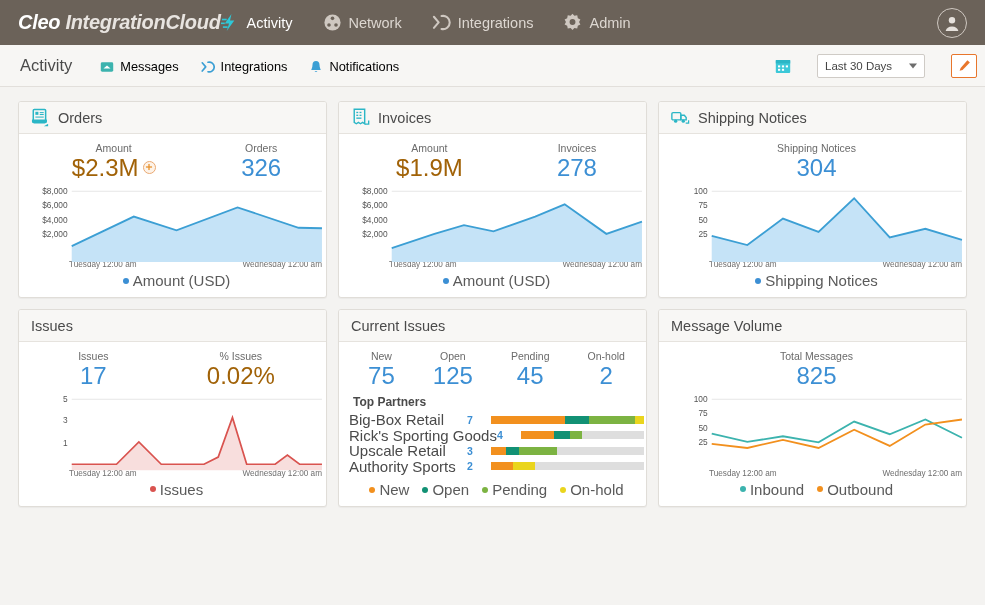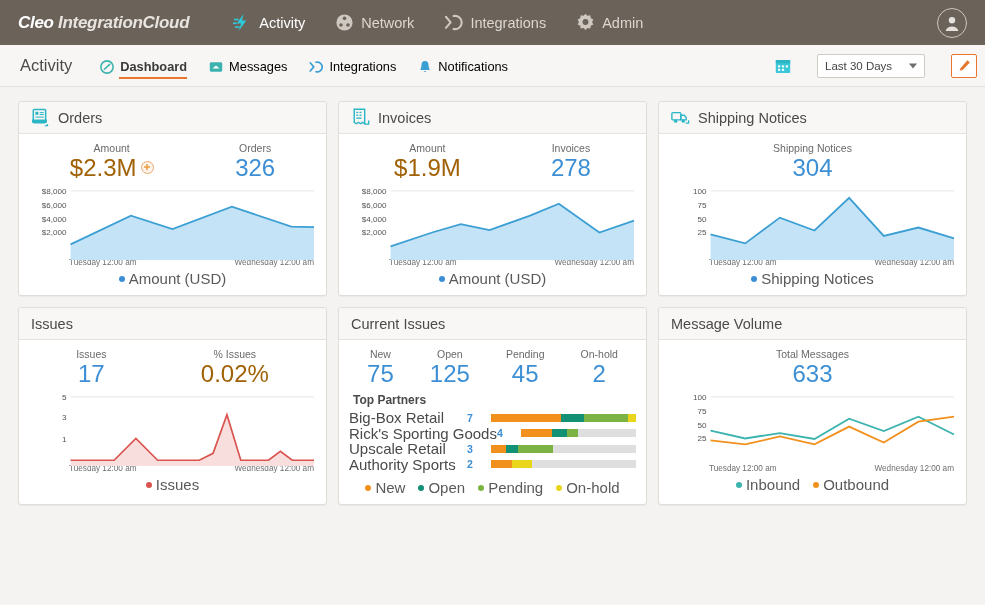--- a/index.html
+++ b/index.html
@@ -13,26 +13,25 @@
   
   .topnav {
     height: 45px;
     background: #6b6259;
     display: flex;
     align-items: center;
     padding: 0 18px;
     position: relative;
   }
   .brand {
-    font-size: 17px;
+    font-size: 20px;
     font-weight: bold;
     font-style: italic;
     color: #ffffff;
     letter-spacing: -0.3px;
-    margin-right: 44px;
     white-space: nowrap;
   }
   .brand .brand-light { color: #e8e4e0; font-weight: bold; }
   .nav-items { display: flex; align-items: center; gap: 30px; }
   .nav-item {
     display: flex; align-items: center; gap: 7px;
     color: #ddd7d1; font-size: 14.5px;
     cursor: pointer; white-space: nowrap;
   }
   .nav-item.active { color: #ffffff; }
@@ -111,21 +110,21 @@
     overflow: hidden;
   }
   .card-head {
     height: 32px; background: #f8f7f5;
     border-bottom: 1px solid #e6e3de;
     display: flex; align-items: center; gap: 8px;
     padding: 0 12px;
   }
   .card-head-ico { width: 19px; height: 19px; display: block; flex: 0 0 19px; }
   .card-title { font-size: 14.5px; color: #4a4a4a; white-space: nowrap; }
-  .card-body { padding: 8px 10px 6px 10px; }
+  .card-body { padding: 8px 2px 6px 10px; }
 
   
   .kpis { display: flex; justify-content: space-around; margin-bottom: 2px; }
   .kpi { text-align: center; }
   .kpi-label { font-size: 10.5px; color: #6a6a6a; margin-bottom: 1px; white-space: nowrap; }
   .kpi-value { font-size: 24px; line-height: 1.08; white-space: nowrap; }
   .kpi-value.blue { color: #3c8fd4; }
   .kpi-value.dark { color: #a16207; }
   .plus-badge {
     display: inline-flex; align-items: center; justify-content: center;
@@ -212,27 +211,20 @@
       <circle cx="10" cy="7.2" r="3.2" fill="#e6e1dc"></circle>
       <path d="M3.6 18 A6.6 6 0 0 1 16.4 18 Z" fill="#e6e1dc"></path>
     </svg>
   </div>
 </div>
 
 <div class="subnav">
   <div class="subnav-title">Activity</div>
   <div class="tabs">
 
-    <div class="tab active">
-      <svg class="tab-ico" viewBox="0 0 16 16">
-        <circle cx="8" cy="8" r="7" fill="none" stroke="#3cb3ae" stroke-width="1.8"></circle>
-        <path d="M5 10.6 L11 5" stroke="#3cb3ae" stroke-width="1.8" stroke-linecap="round"></path>
-      </svg>
-      <span>Dashboard</span>
-    </div>
 
     <div class="tab">
       <svg class="tab-ico" viewBox="0 0 16 16">
         <rect x="0.9" y="2.6" width="14.2" height="10.8" rx="1.6" fill="#3cb3ae"></rect>
         <path d="M4 9.6 L8 6.2 L12 9.6 Z" fill="#ffffff"></path>
       </svg>
       <span>Messages</span>
     </div>
 
     <div class="tab">
@@ -555,21 +547,21 @@
   </div>
 
   <div class="card">
     <div class="card-head">
       <div class="card-title">Message Volume</div>
     </div>
     <div class="card-body">
       <div class="kpis">
         <div class="kpi">
           <div class="kpi-label">Total Messages</div>
-          <div class="kpi-value blue">633</div>
+          <div class="kpi-value blue">825</div>
         </div>
       </div>
       <div class="chart-wrap">
         <svg class="chart-svg" viewBox="0 0 290 78" preserveAspectRatio="none">
           <line x1="42" y1="8" x2="288" y2="8" stroke="#e6e6e6" stroke-width="1"></line>
           <polyline points="42,42 77,50 112,44.5 147,50.5 182,30 217,42.5 252,28 288,46" fill="none" stroke="#3cb3ae" stroke-width="1.8"></polyline>
           <polyline points="42,52 77,56 112,48 147,56 182,38 217,54 252,33 288,28" fill="none" stroke="#f2901e" stroke-width="1.8"></polyline>
         </svg>
         <svg class="chart-svg" viewBox="0 0 290 78" preserveAspectRatio="none" style="position:absolute;top:0;left:0;height:100%">
           <text x="38" y="11" text-anchor="end" font-family="Liberation Sans, sans-serif" font-size="8.2" fill="#555">100</text>

